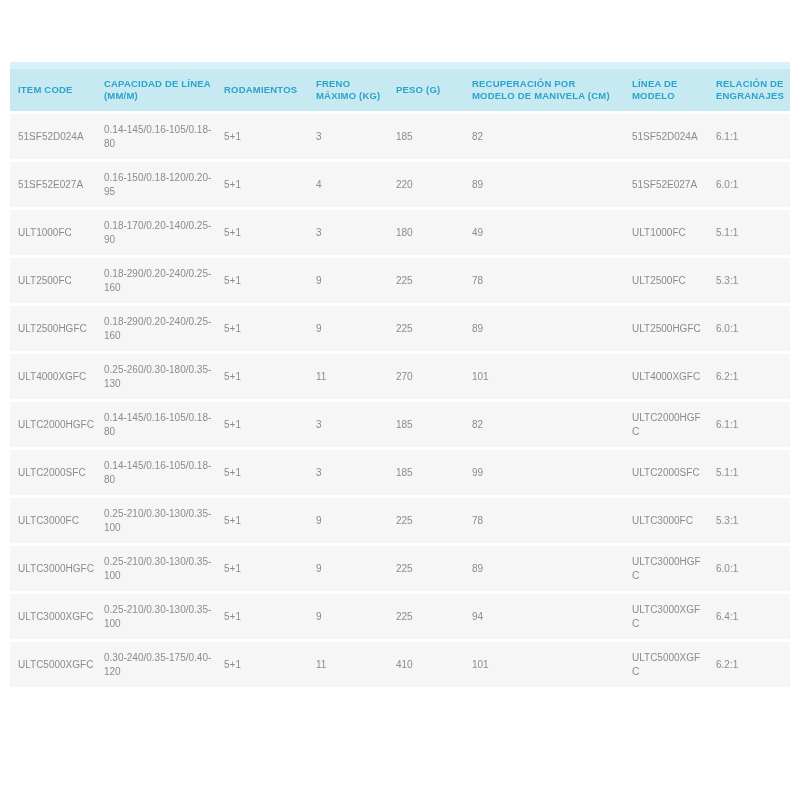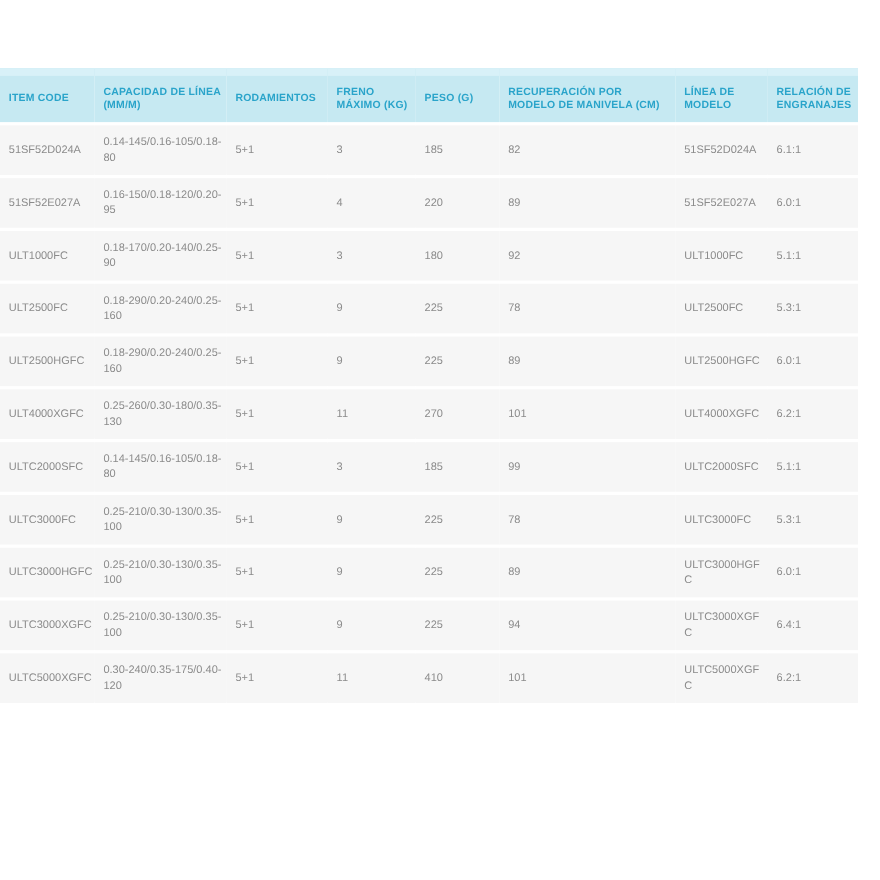--- a/index.html
+++ b/index.html
@@ -8,21 +8,21 @@
     width: 800px;
     height: 800px;
     background: #ffffff;
     overflow: hidden;
     font-family: "Liberation Sans", sans-serif;
   }
   .canvas {
     width: 800px;
     height: 800px;
     box-sizing: border-box;
-    padding: 59px 10px 0 0;
+    padding: 59px 10px 0 10px;
     background: #ffffff;
   }
   table.spec-table {
     width: 780px;
     table-layout: fixed;
     border-collapse: separate;
     border-spacing: 0 3px;
   }
   table.spec-table col.c1 { width: 86px; }
   table.spec-table col.c2 { width: 120px; }
@@ -105,21 +105,21 @@
           <td>89</td>
           <td>51SF52E027A</td>
           <td>6.0:1</td>
         </tr>
         <tr>
           <td>ULT1000FC</td>
           <td>0.18-170/0.20-140/0.25-90</td>
           <td>5+1</td>
           <td>3</td>
           <td>180</td>
-          <td>92</td>
+          <td>49</td>
           <td>ULT1000FC</td>
           <td>5.1:1</td>
         </tr>
         <tr>
           <td>ULT2500FC</td>
           <td>0.18-290/0.20-240/0.25-160</td>
           <td>5+1</td>
           <td>9</td>
           <td>225</td>
           <td>78</td>
@@ -140,20 +140,30 @@
           <td>ULT4000XGFC</td>
           <td>0.25-260/0.30-180/0.35-130</td>
           <td>5+1</td>
           <td>11</td>
           <td>270</td>
           <td>101</td>
           <td>ULT4000XGFC</td>
           <td>6.2:1</td>
         </tr>
         <tr>
+          <td>ULTC2000HGFC</td>
+          <td>0.14-145/0.16-105/0.18-80</td>
+          <td>5+1</td>
+          <td>3</td>
+          <td>185</td>
+          <td>82</td>
+          <td>ULTC2000HGFC</td>
+          <td>6.1:1</td>
+        </tr>
+        <tr>
           <td>ULTC2000SFC</td>
           <td>0.14-145/0.16-105/0.18-80</td>
           <td>5+1</td>
           <td>3</td>
           <td>185</td>
           <td>99</td>
           <td>ULTC2000SFC</td>
           <td>5.1:1</td>
         </tr>
         <tr>

